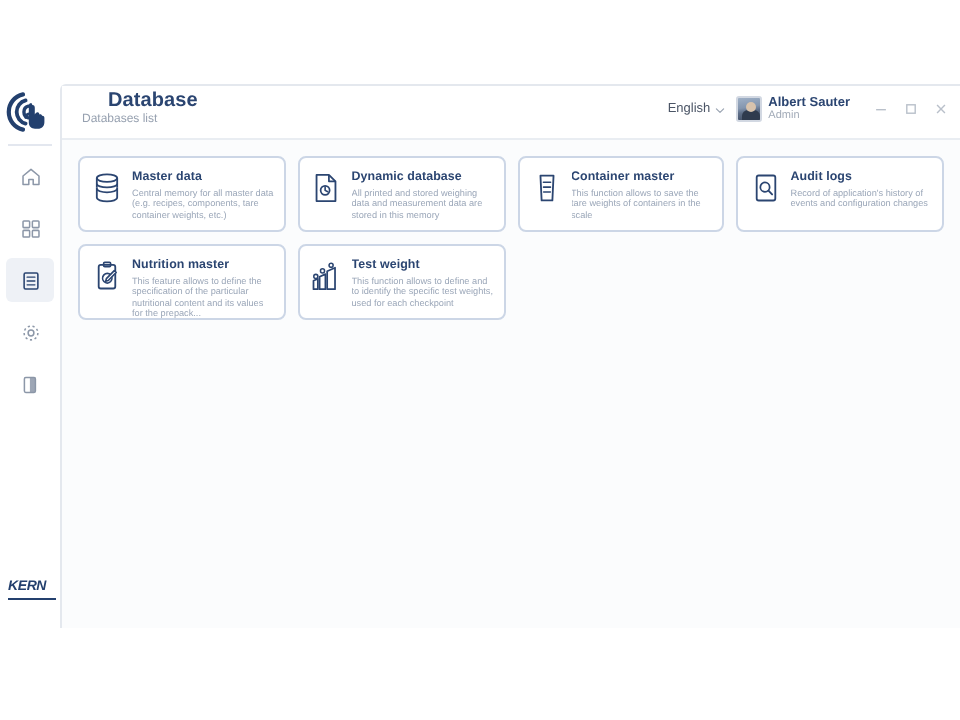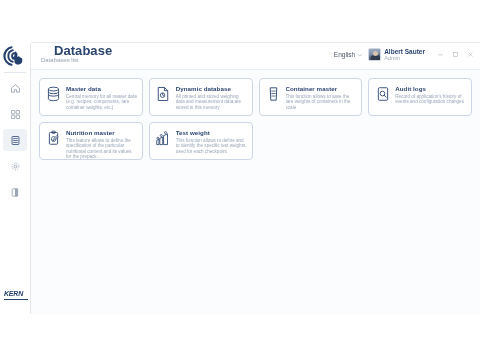--- a/index.html
+++ b/index.html
@@ -120,21 +120,21 @@
     flex: 0 0 26px;
     display: flex;
     align-items: flex-start;
     padding: 3px 4px 0 10px;
     background: #ffffff;
   }
 
   .title-block { flex: 1 1 auto; }
 
   .page-title {
-    font-size: 13px;
+    font-size: 10px;
     font-weight: bold;
     color: #2b4571;
     line-height: 9px;
     letter-spacing: 0.05px;
     padding-left: 13px;
   }
   .page-sub {
     font-size: 6px;
     color: #97a1b0;
     line-height: 8px;

